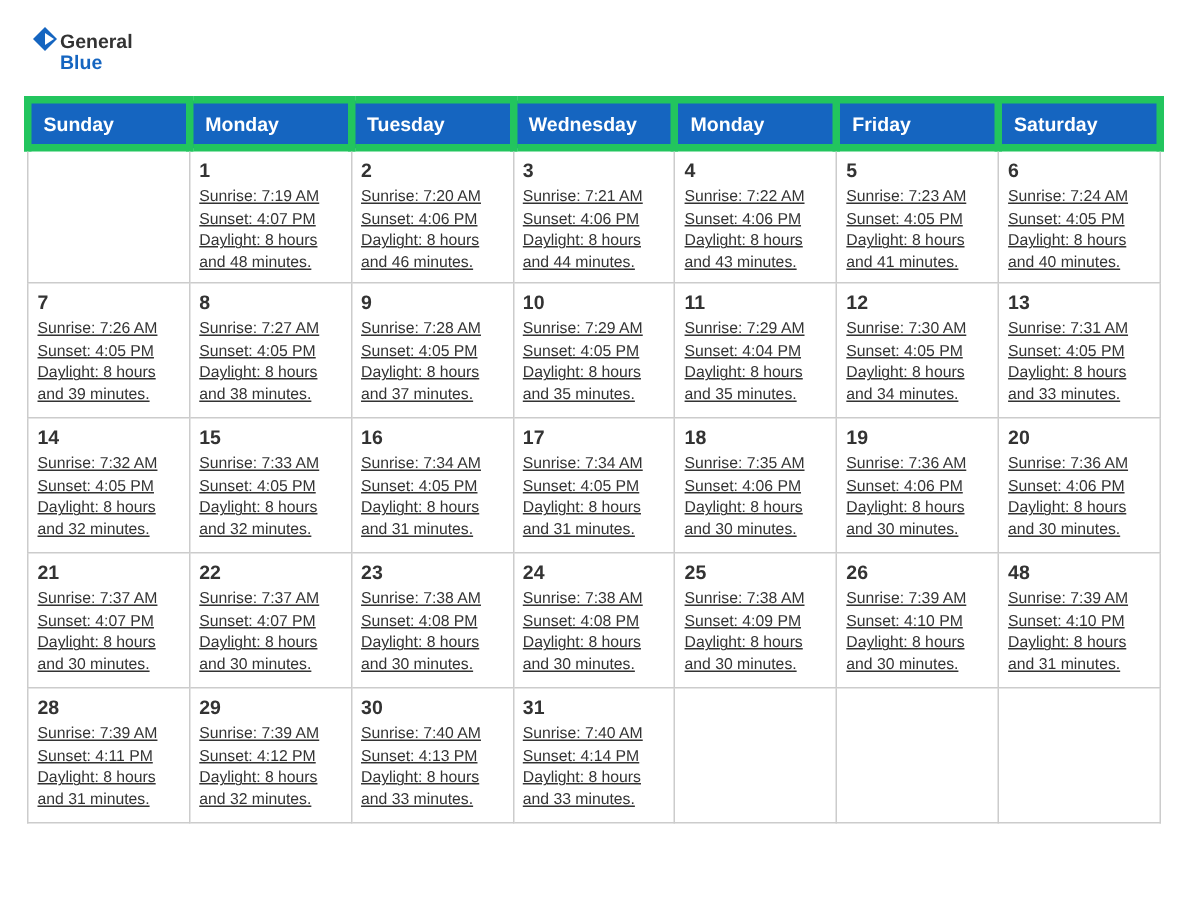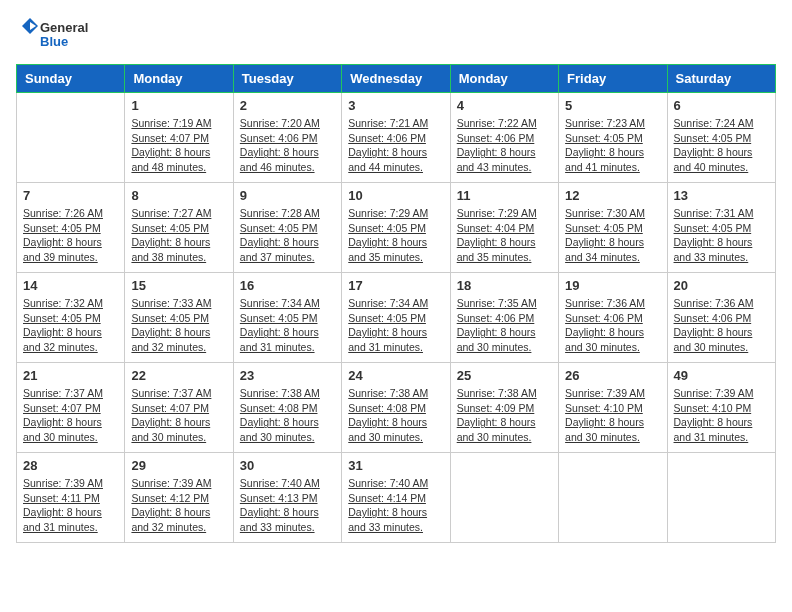--- a/index.html
+++ b/index.html
@@ -38,21 +38,21 @@
       border-collapse: collapse;
       border: 1px solid #ccc;
     }
     .calendar th {
       background-color: #1565c0;
       color: #fff;
       text-align: left;
       padding: 6px 8px;
       font-size: 13px;
       font-weight: bold;
-      border: 1px solid #22c55e;
+      border: 5px solid #22c55e;
     }
     .calendar td {
       width: calc(100% / 7);
       vertical-align: top;
       padding: 5px 6px;
       border: 1px solid #ccc;
       font-size: 11px;
       color: #333;
       height: 90px;
       background: #fff;
@@ -216,21 +216,21 @@
         </td>
         <td>
           <span class="day-number">25</span>
           <div class="day-info">Sunrise: 7:38 AM<br>Sunset: 4:09 PM<br>Daylight: 8 hours<br>and 30 minutes.</div>
         </td>
         <td>
           <span class="day-number">26</span>
           <div class="day-info">Sunrise: 7:39 AM<br>Sunset: 4:10 PM<br>Daylight: 8 hours<br>and 30 minutes.</div>
         </td>
         <td>
-          <span class="day-number">49</span>
+          <span class="day-number">48</span>
           <div class="day-info">Sunrise: 7:39 AM<br>Sunset: 4:10 PM<br>Daylight: 8 hours<br>and 31 minutes.</div>
         </td>
       </tr>
       <tr class="week-row">
         <td>
           <span class="day-number">28</span>
           <div class="day-info">Sunrise: 7:39 AM<br>Sunset: 4:11 PM<br>Daylight: 8 hours<br>and 31 minutes.</div>
         </td>
         <td>
           <span class="day-number">29</span>

